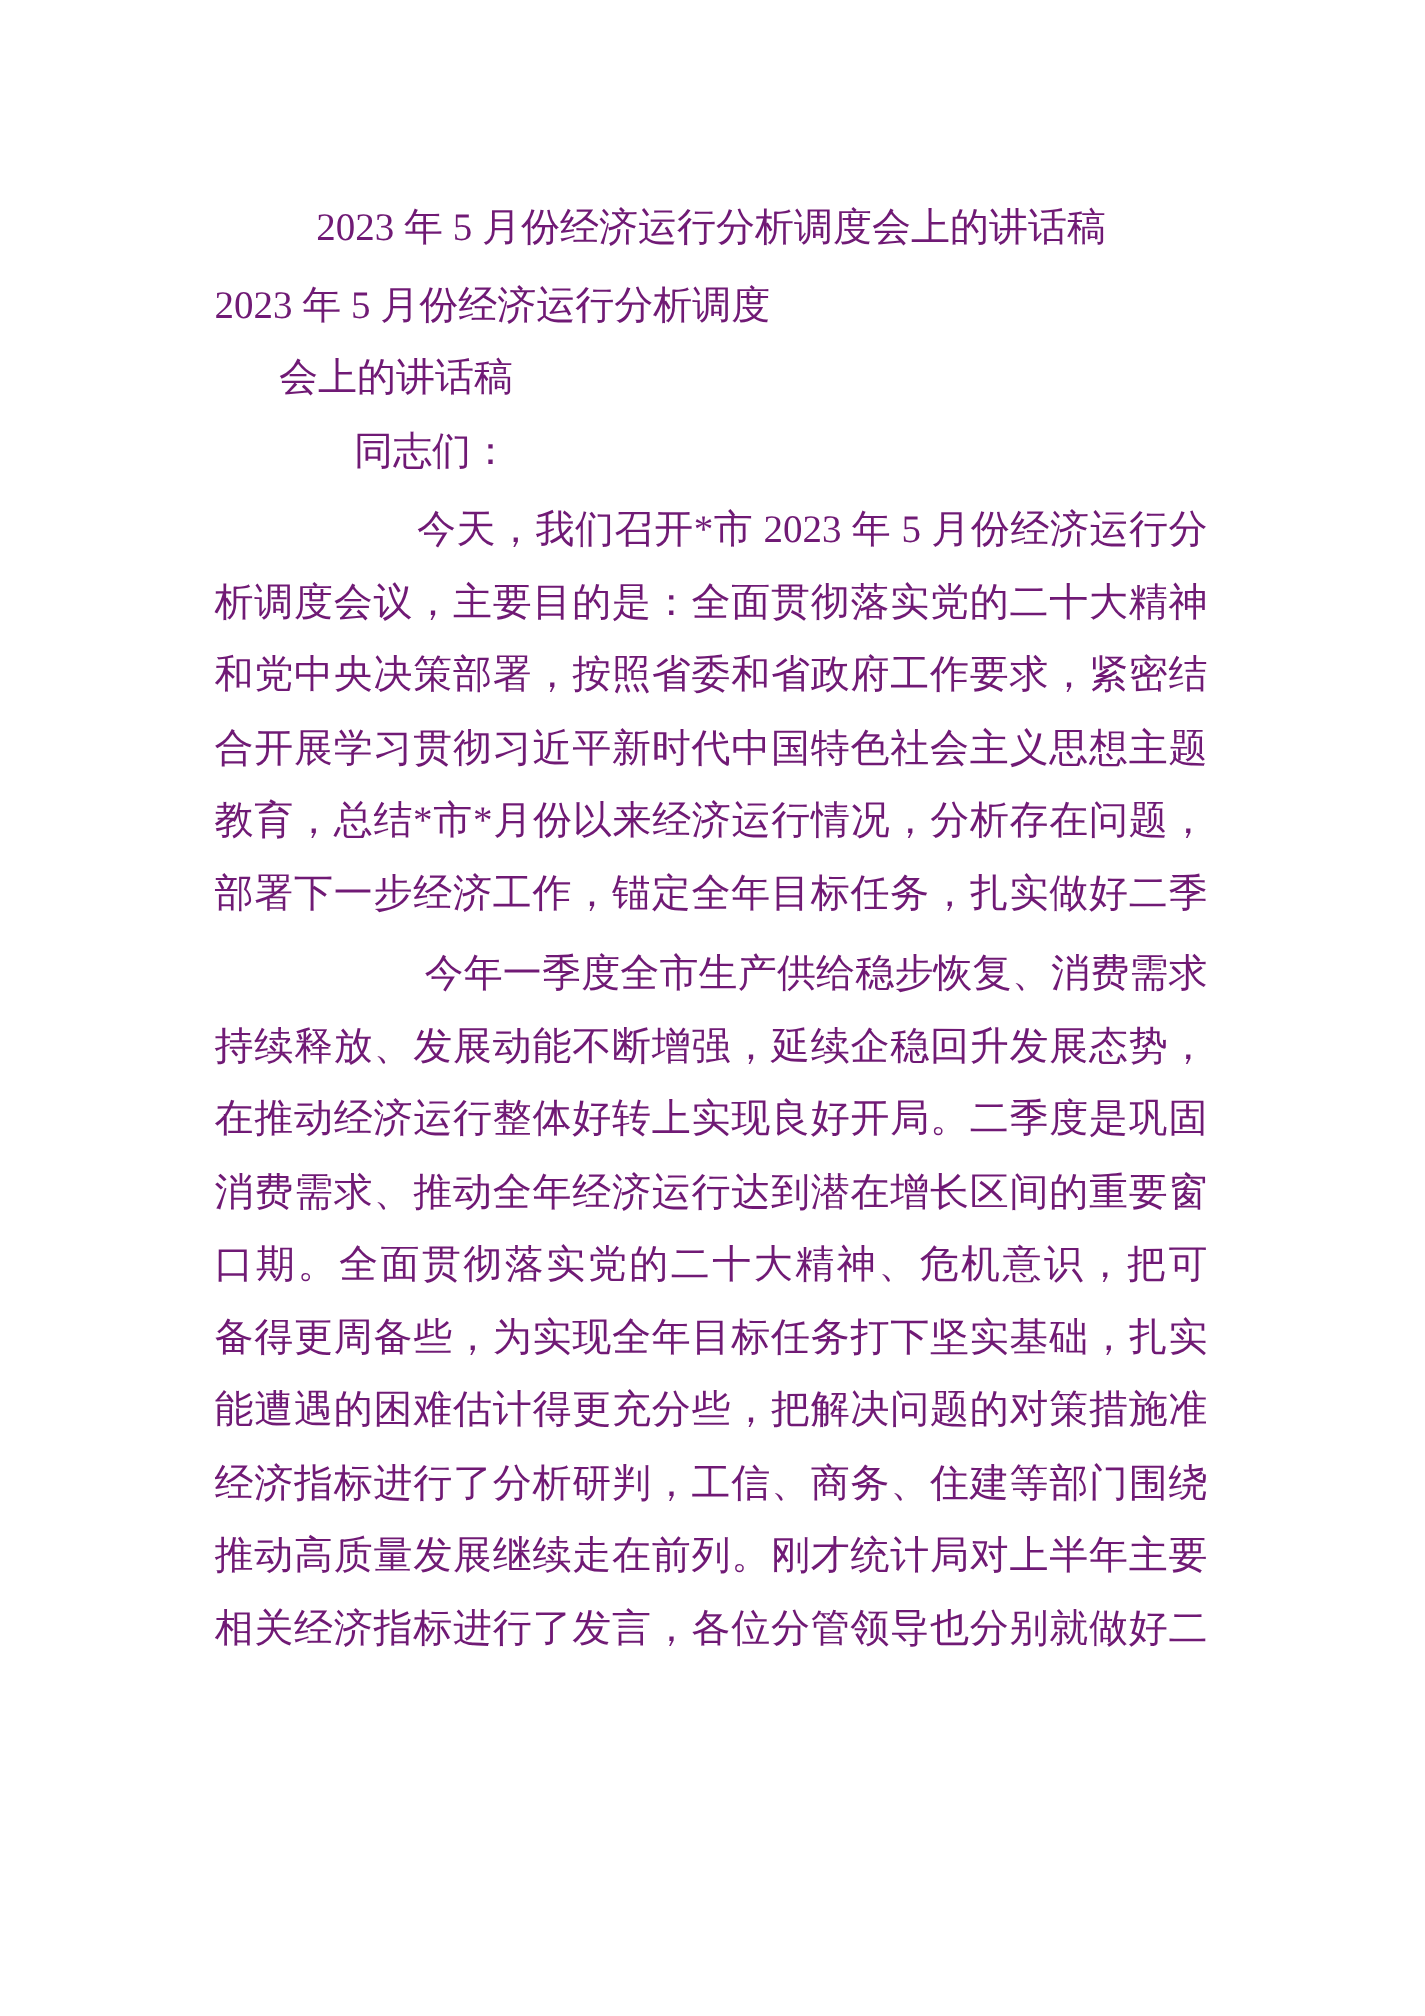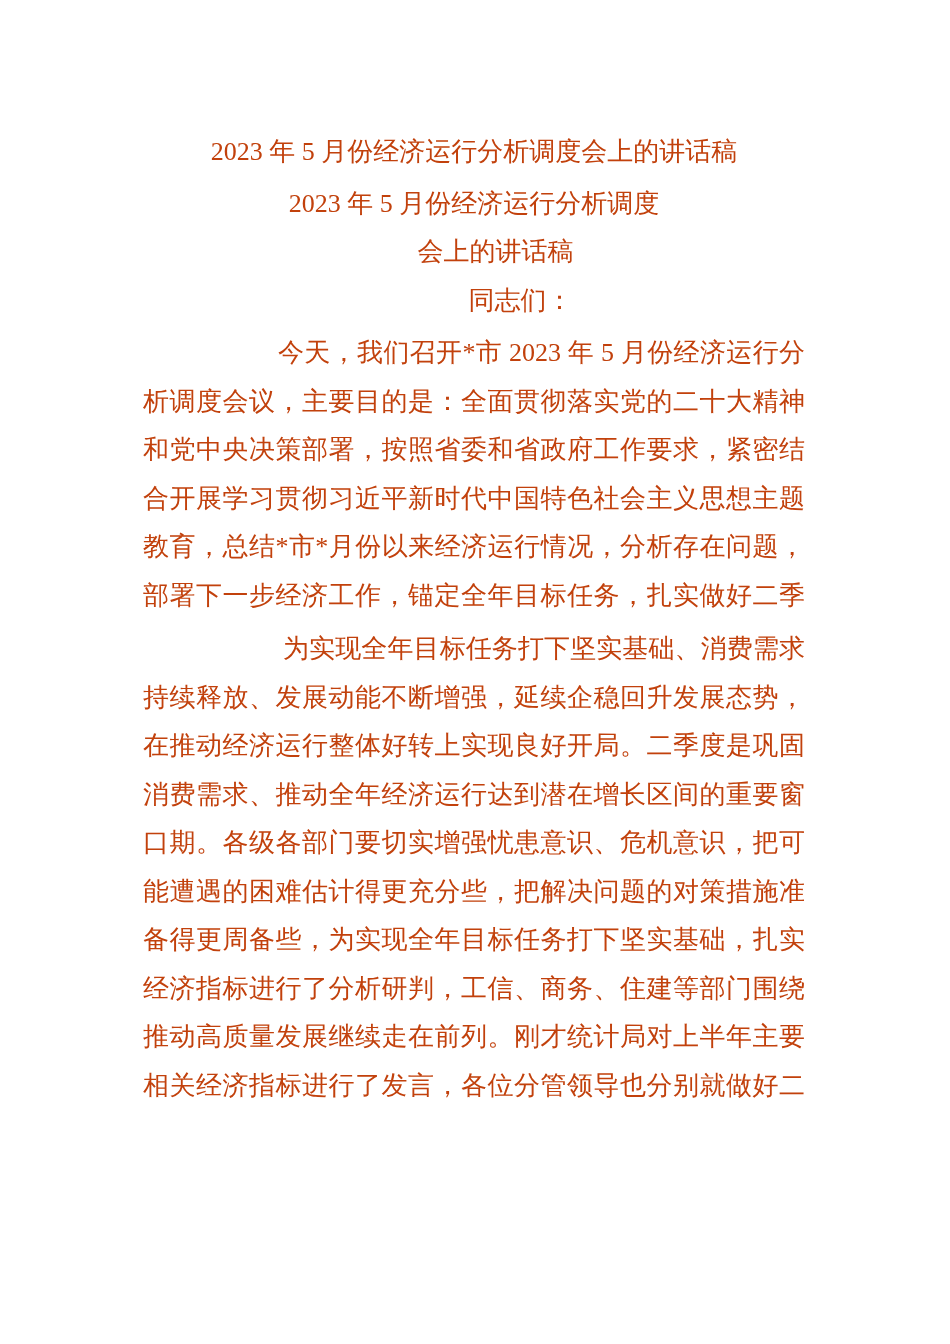--- a/index.html
+++ b/index.html
@@ -5,30 +5,30 @@
   html, body {
     margin: 0;
     padding: 0;
     background: #ffffff;
   }
   .page {
     position: relative;
     width: 950px;
     height: 1344px;
     background: #ffffff;
-    color: #c2410c;
+    color: #701a75;
     font-family: "Liberation Serif", "DejaVu Serif", serif;
     font-size: 26px;
     box-sizing: border-box;
     padding: 128px 145px 0 143px;
     overflow: hidden;
   }
   .line {
     line-height: 48.5px;
-    text-align: center;
+    text-align: left;
     overflow: hidden;
   }
   .line.justify {
     text-align: justify;
     text-align-last: justify;
   }
   .doc-title {
     text-align: center;
   }
   .subtitle-block { margin-top: 3px; }
@@ -55,24 +55,24 @@
   <div class="paragraph-1">
       <div class="line justify" style="padding-left: 135px;">今天，我们召开*市 2023 年 5 月份经济运行分</div>
       <div class="line justify">析调度会议，主要目的是：全面贯彻落实党的二十大精神</div>
       <div class="line justify">和党中央决策部署，按照省委和省政府工作要求，紧密结</div>
       <div class="line justify">合开展学习贯彻习近平新时代中国特色社会主义思想主题</div>
       <div class="line justify">教育，总结*市*月份以来经济运行情况，分析存在问题，</div>
       <div class="line justify">部署下一步经济工作，锚定全年目标任务，扎实做好二季</div>
     </div>
 
   <div class="paragraph-2">
-      <div class="line justify" style="padding-left: 140px;">为实现全年目标任务打下坚实基础、消费需求</div>
+      <div class="line justify" style="padding-left: 140px;">今年一季度全市生产供给稳步恢复、消费需求</div>
       <div class="line justify">持续释放、发展动能不断增强，延续企稳回升发展态势，</div>
       <div class="line justify">在推动经济运行整体好转上实现良好开局。二季度是巩固</div>
       <div class="line justify">消费需求、推动全年经济运行达到潜在增长区间的重要窗</div>
-      <div class="line justify">口期。各级各部门要切实增强忧患意识、危机意识，把可</div>
+      <div class="line justify">口期。全面贯彻落实党的二十大精神、危机意识，把可</div>
+      <div class="line justify">备得更周备些，为实现全年目标任务打下坚实基础，扎实</div>
       <div class="line justify">能遭遇的困难估计得更充分些，把解决问题的对策措施准</div>
-      <div class="line justify">备得更周备些，为实现全年目标任务打下坚实基础，扎实</div>
       <div class="line justify">经济指标进行了分析研判，工信、商务、住建等部门围绕</div>
       <div class="line justify">推动高质量发展继续走在前列。刚才统计局对上半年主要</div>
       <div class="line justify">相关经济指标进行了发言，各位分管领导也分别就做好二</div>
     </div>
 </div>
 
 </body></html>

